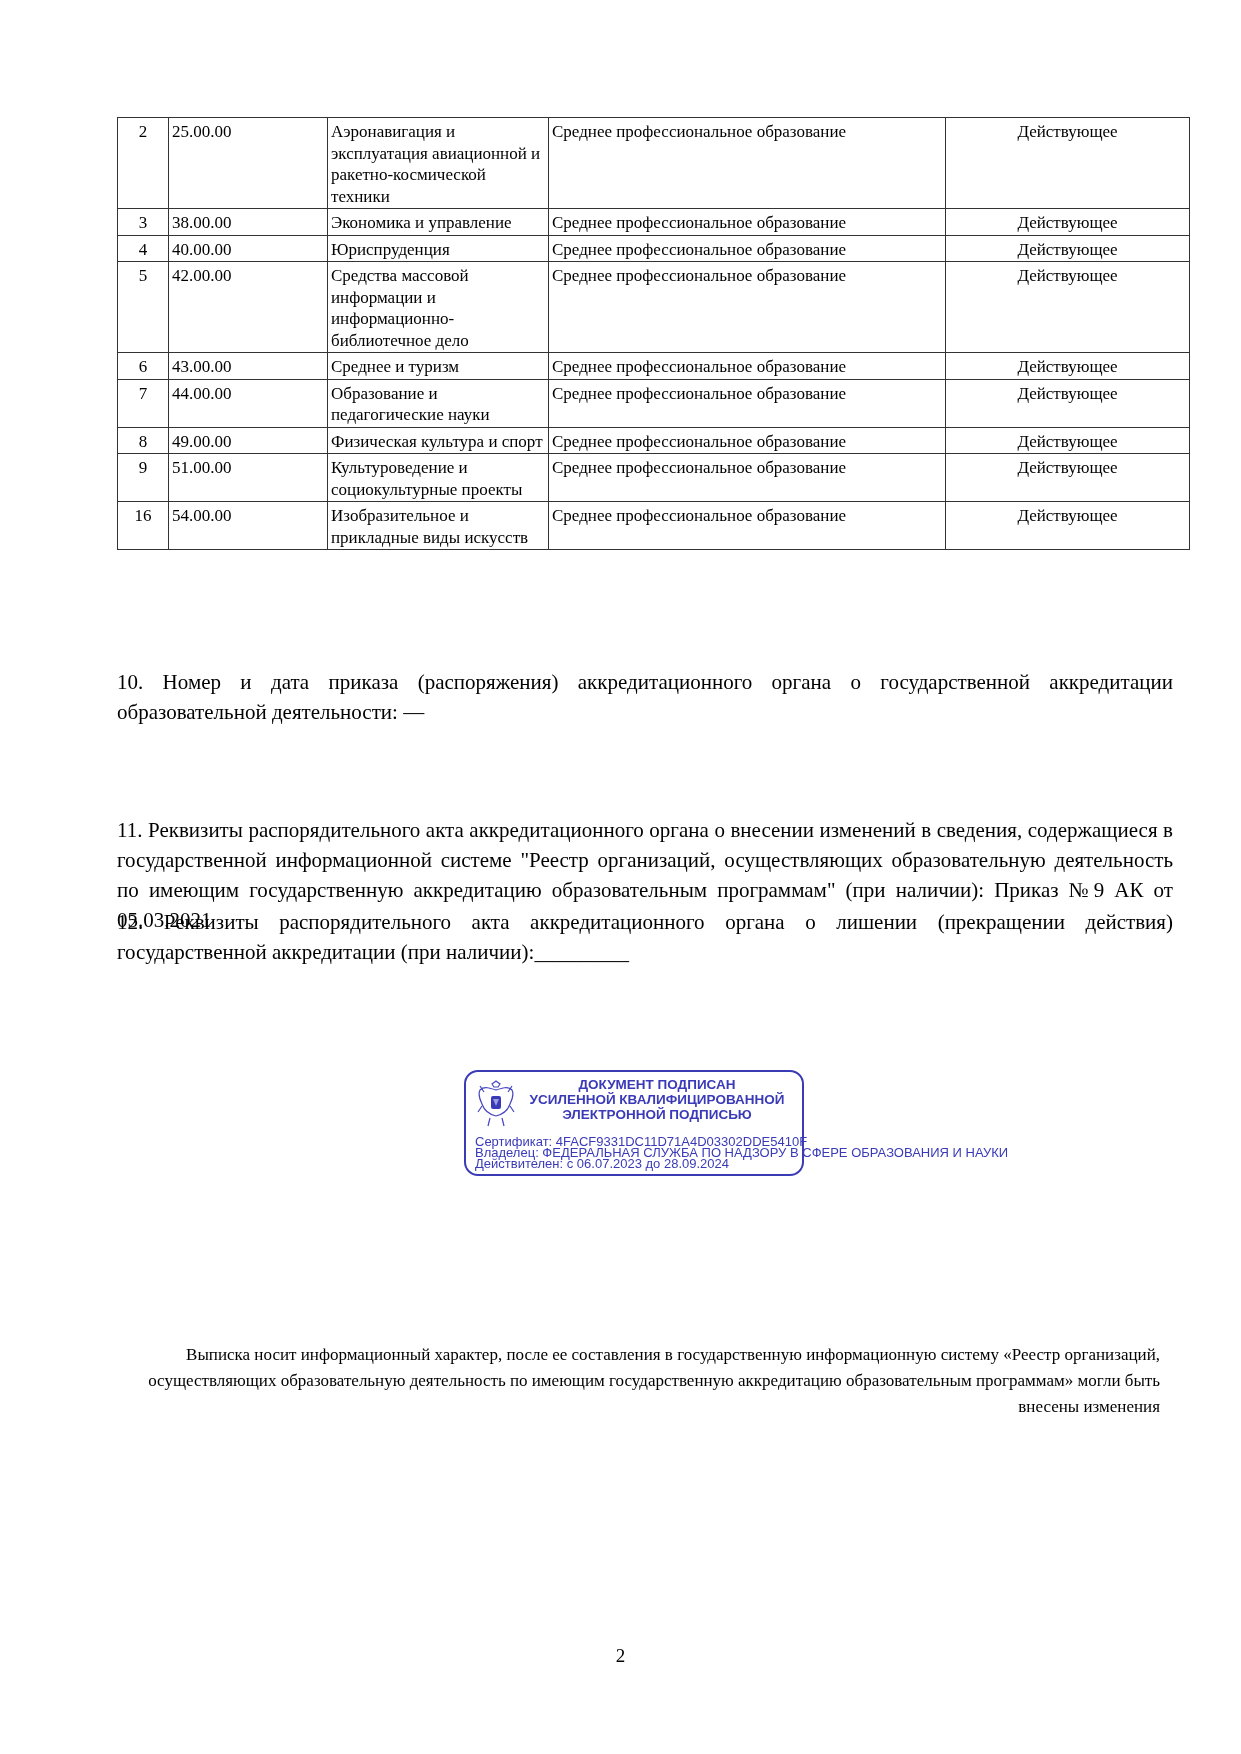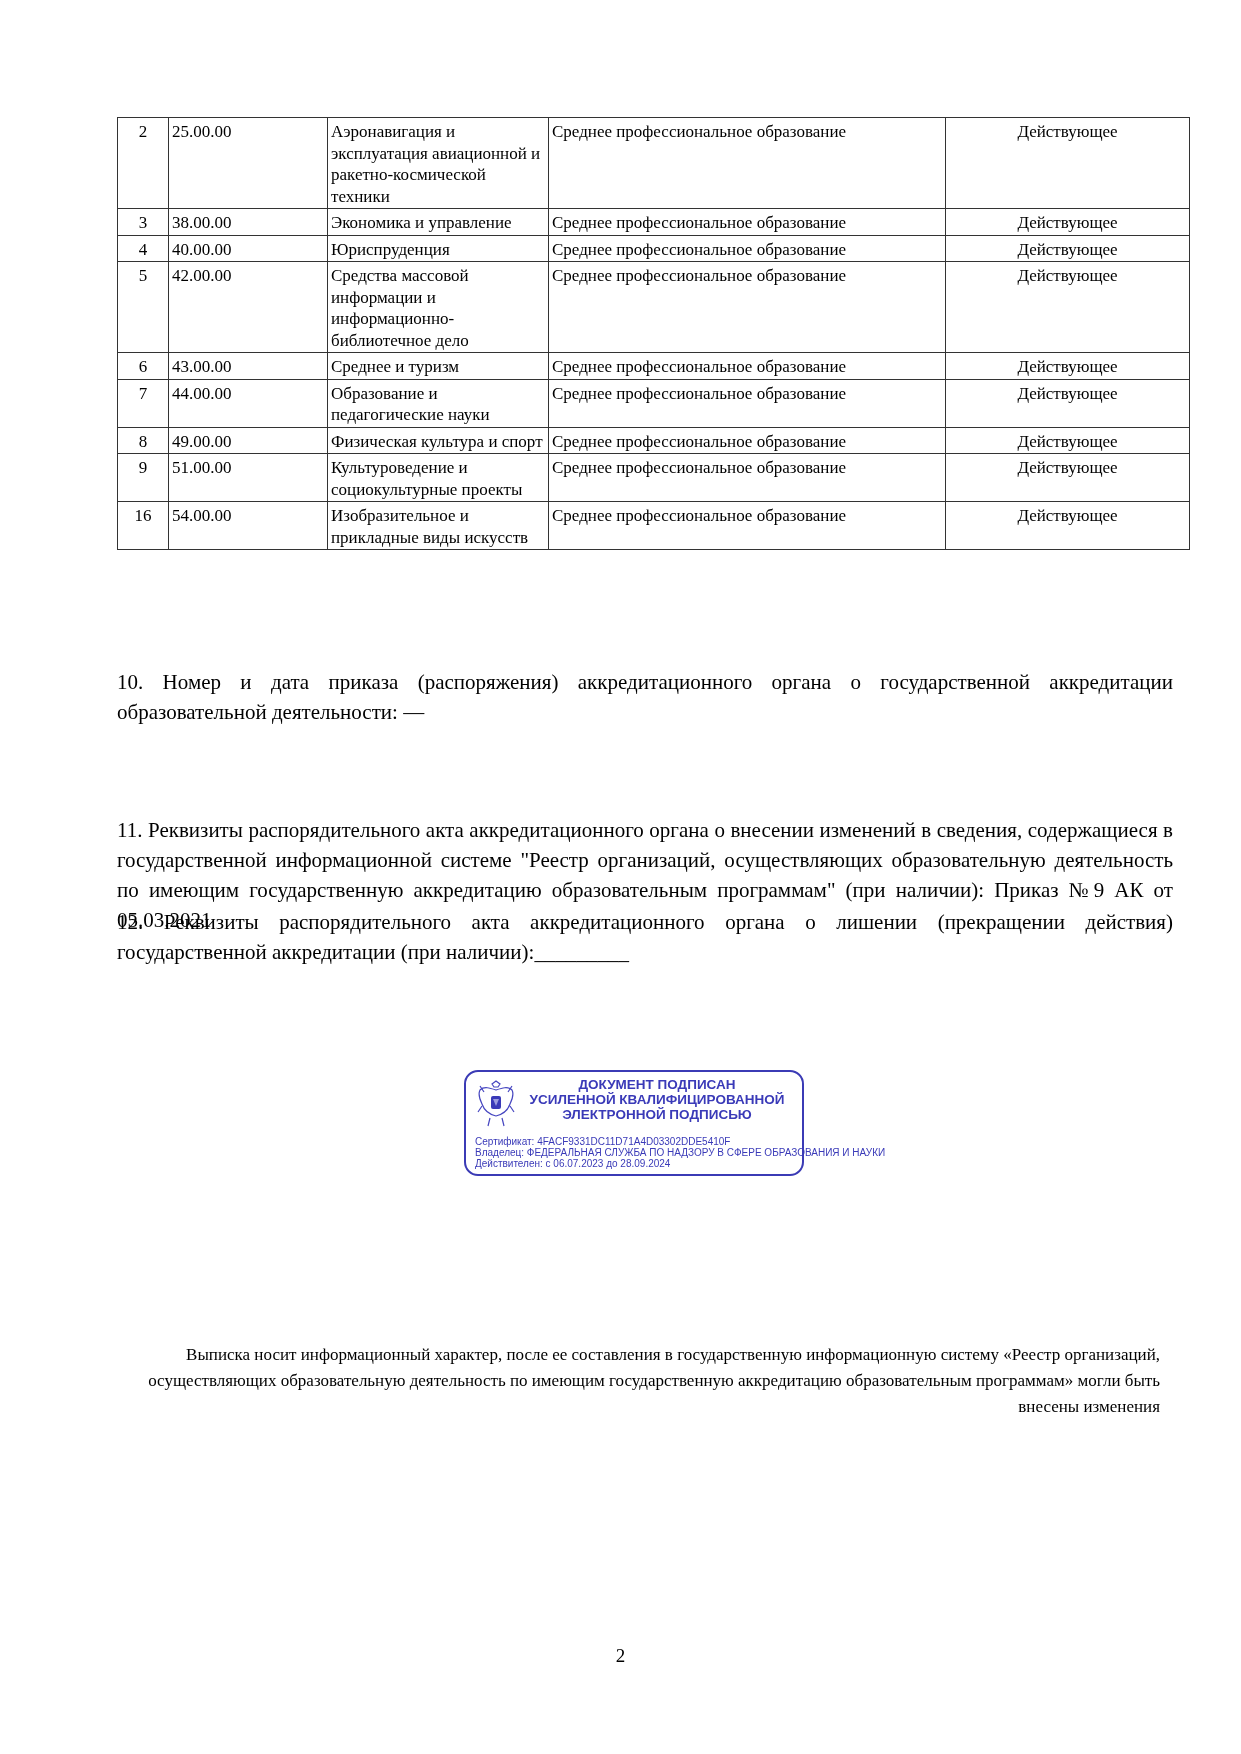--- a/index.html
+++ b/index.html
@@ -84,21 +84,21 @@
       text-align: center;
       font-weight: bold;
       font-size: 13.5px;
       line-height: 15px;
       color: #3a3ab8;
     }
     .stamp-details {
       position: absolute;
       left: 9px;
       top: 64px;
-      font-size: 10px;
+      font-size: 13px;
       line-height: 11px;
       color: #3a3ab8;
       white-space: nowrap;
     }
 
     
     .footer-note {
       position: absolute;
       left: 140px;
       width: 1020px;

